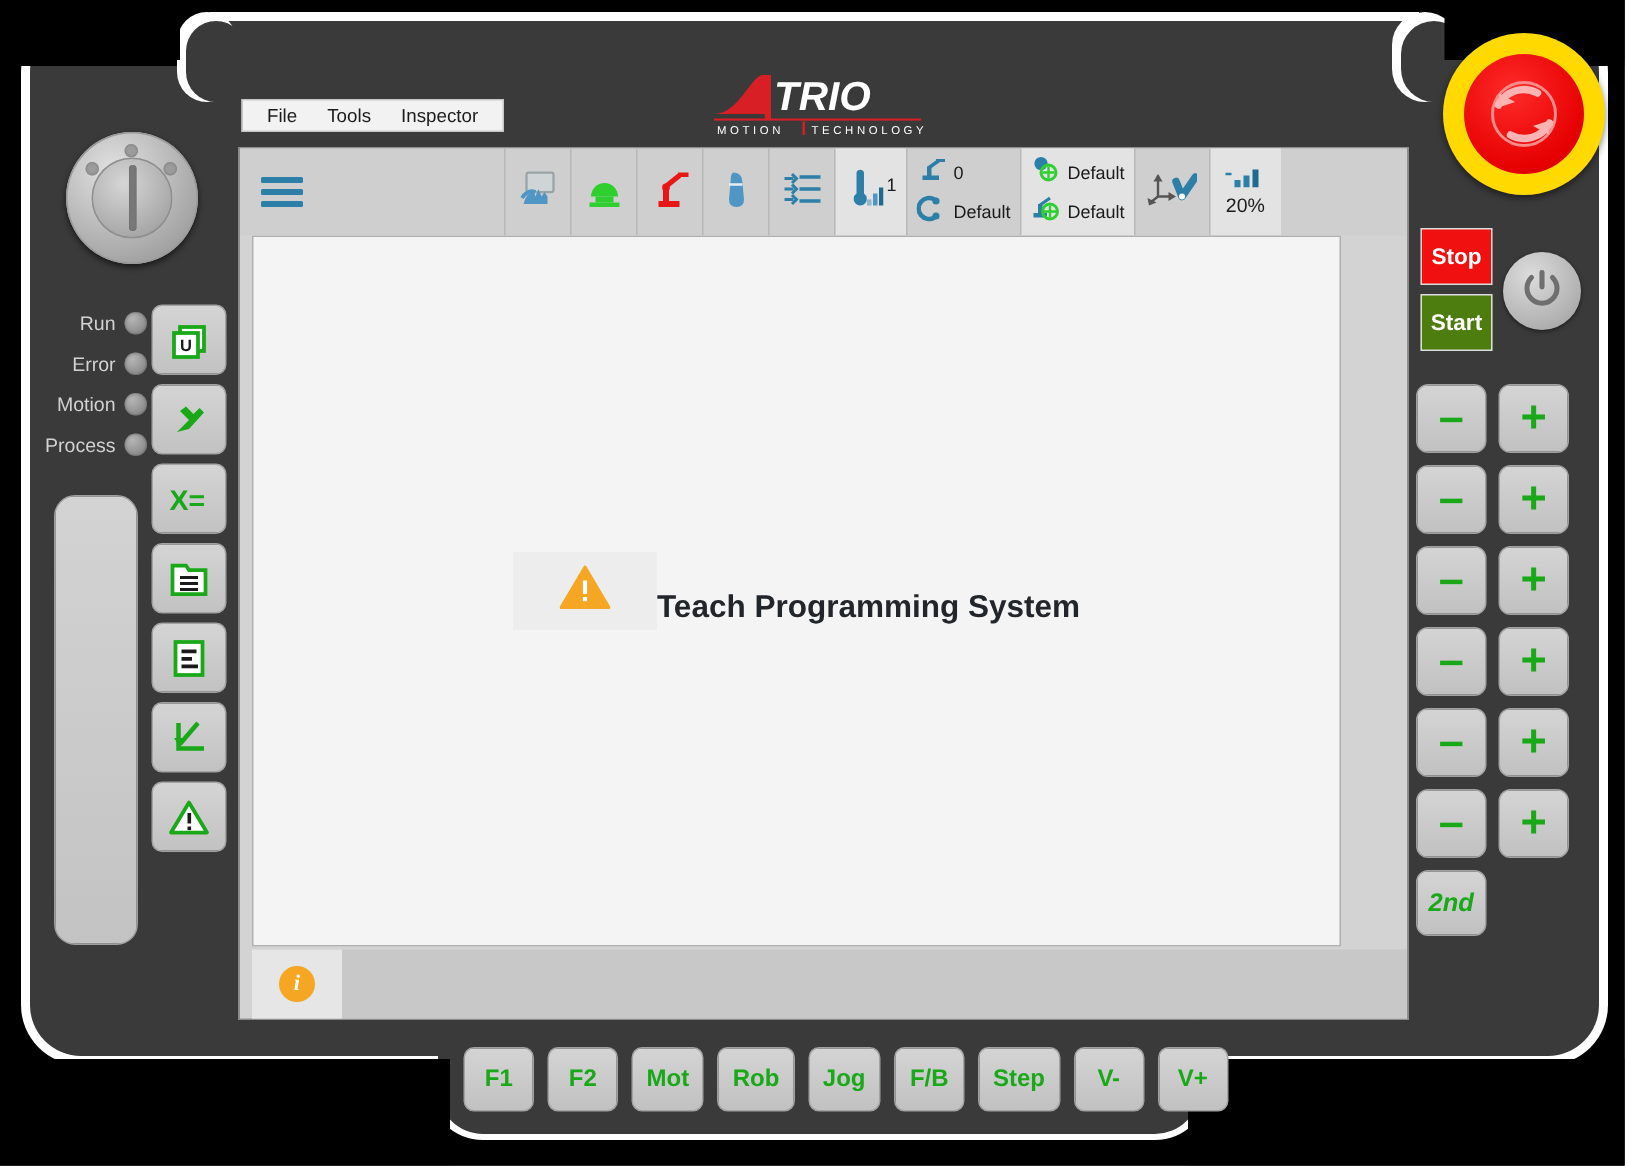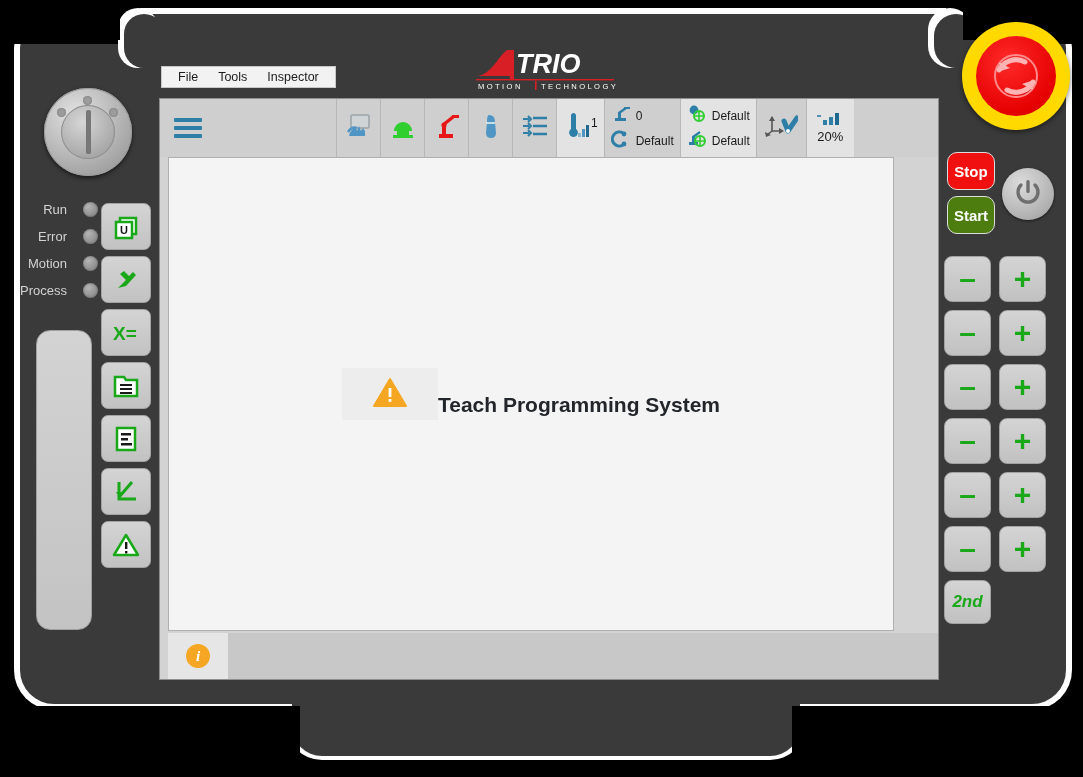--- a/index.html
+++ b/index.html
@@ -66,22 +66,22 @@
     position: absolute; width: 9px; height: 9px; border-radius: 50%;
     background: #9c9c9c; box-shadow: inset 0 0 2px #6f6f6f;
   }
   #keyswitch .d1 { left: 39px; top: 8px; }
   #keyswitch .d2 { left: 13px; top: 20px; }
   #keyswitch .d3 { left: 65px; top: 20px; }
 
   
   #leds { position: absolute; left: 28px; top: 202px; width: 70px; }
   .led-row {
-    display: flex; justify-content: flex-end;
-    height: 27px; gap: 16px;
+    display: flex; align-items: center; justify-content: flex-end;
+    height: 27px; gap: 6px;
   }
   .led-label { color: #d2d2d2; font-size: 13px; white-space: nowrap; }
   .led-dot {
     width: 15px; height: 15px; border-radius: 50%;
     background: radial-gradient(circle at 35% 30%, #b5b5b5, #8d8d8d 70%, #787878);
     box-shadow: inset 0 0 2px #5c5c5c;
     flex: 0 0 auto;
   }
 
   
@@ -203,21 +203,21 @@
   }
   #powerbtn {
     position: absolute; left: 1002px; top: 168px; width: 52px; height: 52px;
     border-radius: 50%;
     background: radial-gradient(circle at 36% 30%, #dcdcdc, #b4b4b4 65%, #9a9a9a);
     display: flex; align-items: center; justify-content: center;
     box-shadow: 0 1px 3px rgba(0,0,0,.55);
   }
   #stopbtn, #startbtn {
     position: absolute; left: 947px; width: 48px; height: 38px;
-    border-radius: 10px; border: 1px solid #ddd;
+    border-radius: 0; border: 1px solid #ddd;
     display: flex; align-items: center; justify-content: center;
     color: #fff; font-size: 15px; font-weight: bold;
   }
   #stopbtn { top: 152px; background: #f01010; }
   #startbtn { top: 196px; background: #4d7c0f; }
 
   #jogpad { position: absolute; left: 944px; top: 256px; }
   .jogrow { display: flex; gap: 8px; margin-bottom: 8px; }
   .jogbtn {
     width: 47px; height: 46px; border-radius: 8px;
@@ -606,14 +606,25 @@
       <div class="jogbtn">–</div>
       <div class="jogbtn">+</div>
     </div>
     <div class="jogrow">
       <div class="jogbtn">–</div>
       <div class="jogbtn">+</div>
     </div>
     <div id="secondbtn">2nd</div>
   </div>
 
+  <div id="fkeys">
+    <div class="fkey">F1</div>
+    <div class="fkey">F2</div>
+    <div class="fkey">Mot</div>
+    <div class="fkey">Rob</div>
+    <div class="fkey">Jog</div>
+    <div class="fkey">F/B</div>
+    <div class="fkey">Step</div>
+    <div class="fkey">V-</div>
+    <div class="fkey">V+</div>
+  </div>
 
 </div>
 
 </body></html>

